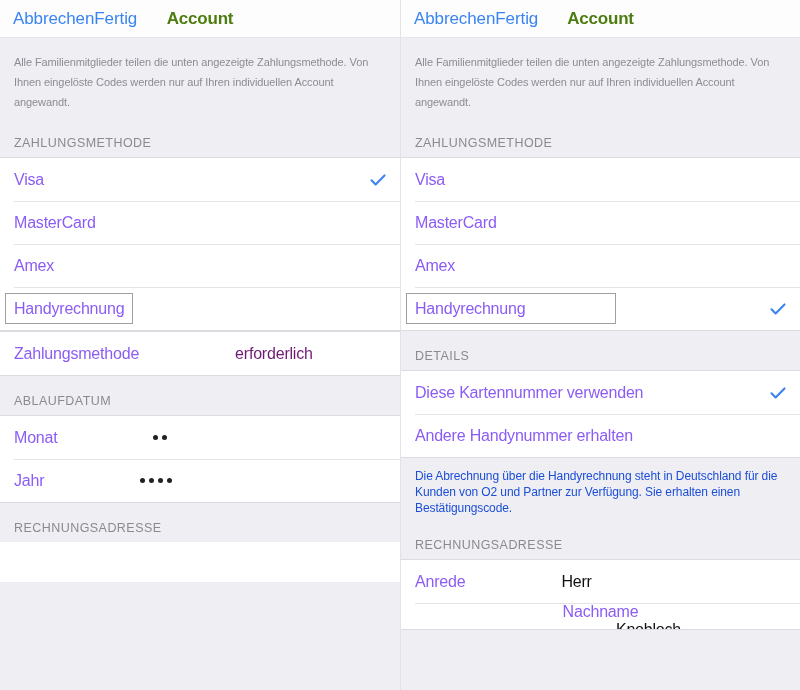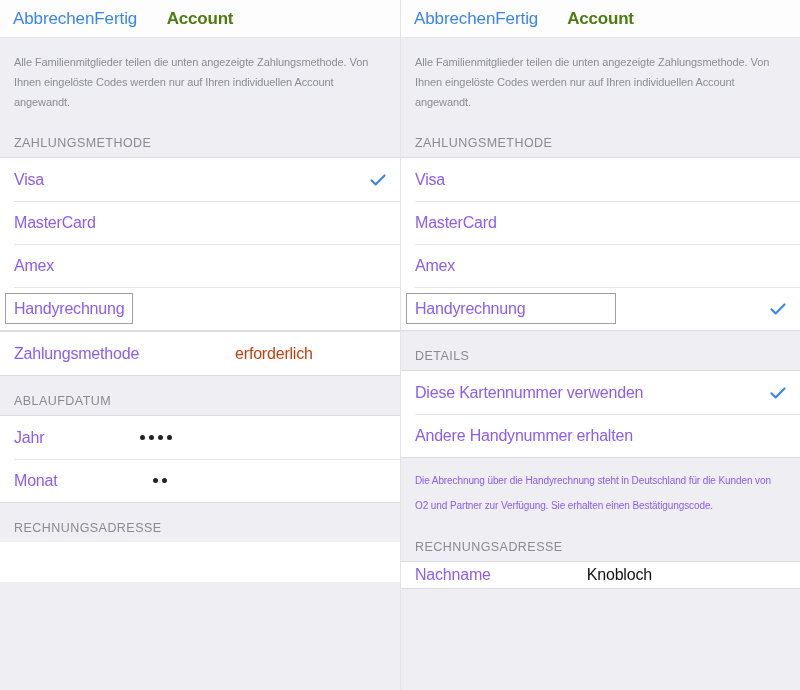--- a/index.html
+++ b/index.html
@@ -69,23 +69,23 @@
     letter-spacing: -0.1px;
   }
   .section-header {
     font-size: 12.5px;
     color: #8a8a90;
     letter-spacing: 0.45px;
     padding: 18px 14px 7px 14px;
   }
   .footer-note {
     padding: 10px 14px 4px 14px;
-    font-size: 10px;
-    line-height: 25px;
-    color: #8b5cf6;
+    font-size: 12px;
+    line-height: 16px;
+    color: #1d4ed8;
     letter-spacing: -0.1px;
   }
   .group {
     background: #ffffff;
     border-top: 1px solid #dcdce0;
     border-bottom: 1px solid #dcdce0;
   }
   .row {
     height: 43px;
     display: flex;
@@ -111,21 +111,21 @@
     white-space: nowrap;
   }
   .row-value {
     font-size: 16px;
     color: #111112;
     letter-spacing: -0.2px;
     margin-left: 96px;
     white-space: nowrap;
   }
   .row-value.placeholder {
-    color: #c2410c;
+    color: #701a75;
   }
   .check {
     margin-left: auto;
     width: 16px;
     height: 16px;
     flex: 0 0 auto;
   }
   .check svg { display: block; }
 
   
@@ -176,20 +176,21 @@
   .redacted b.g3 { width: 28px; }
   .redacted b.g4 { width: 42px; height: 15px; background: #8d8d92; }
 
   .spacer-white {
     background: #ffffff;
     height: 40px;
   }
   .clipped-row {
     height: 26px;
     overflow: hidden;
+    flex-direction: column;
   }
 </style>
 </head>
 <body>
 
 <div class="screens">
 
   <div class="panel left">
 
     <div class="navbar">
@@ -229,31 +230,31 @@
       <div class="row">
         <span class="row-label">Zahlungsmethode</span>
         <span class="row-value placeholder">erforderlich</span>
       </div>
     </div>
 
     <div class="section-header">ABLAUFDATUM</div>
 
     <div class="group">
       <div class="row">
+        <span class="row-label">Monat</span>
+        <span class="dots">
+            <i></i>
+            <i></i>
+          </span>
+      </div>
+      <div class="row">
         <span class="row-label">Jahr</span>
         <span class="dots">
             <i></i>
             <i></i>
-            <i></i>
-            <i></i>
-          </span>
-      </div>
-      <div class="row">
-        <span class="row-label">Monat</span>
-        <span class="dots">
             <i></i>
             <i></i>
           </span>
       </div>
     </div>
 
     <div class="section-header">RECHNUNGSADRESSE</div>
 
     <div class="spacer-white"></div>
   </div>
@@ -306,20 +307,24 @@
       <div class="row">
         <span class="row-label">Andere Handynummer erhalten</span>
       </div>
     </div>
 
     <div class="footer-note">Die Abrechnung über die Handyrechnung steht in Deutschland für die Kunden von O2 und Partner zur Verfügung. Sie erhalten einen Bestätigungscode.</div>
 
     <div class="section-header">RECHNUNGSADRESSE</div>
 
     <div class="group">
+      <div class="row">
+        <span class="row-label">Anrede</span>
+        <span class="row-value">Herr</span>
+      </div>
       <div class="row clipped-row">
         <span class="row-label">Nachname</span>
         <span class="row-value">Knobloch</span>
       </div>
     </div>
   </div>
 
 </div>
 
 </body></html>

